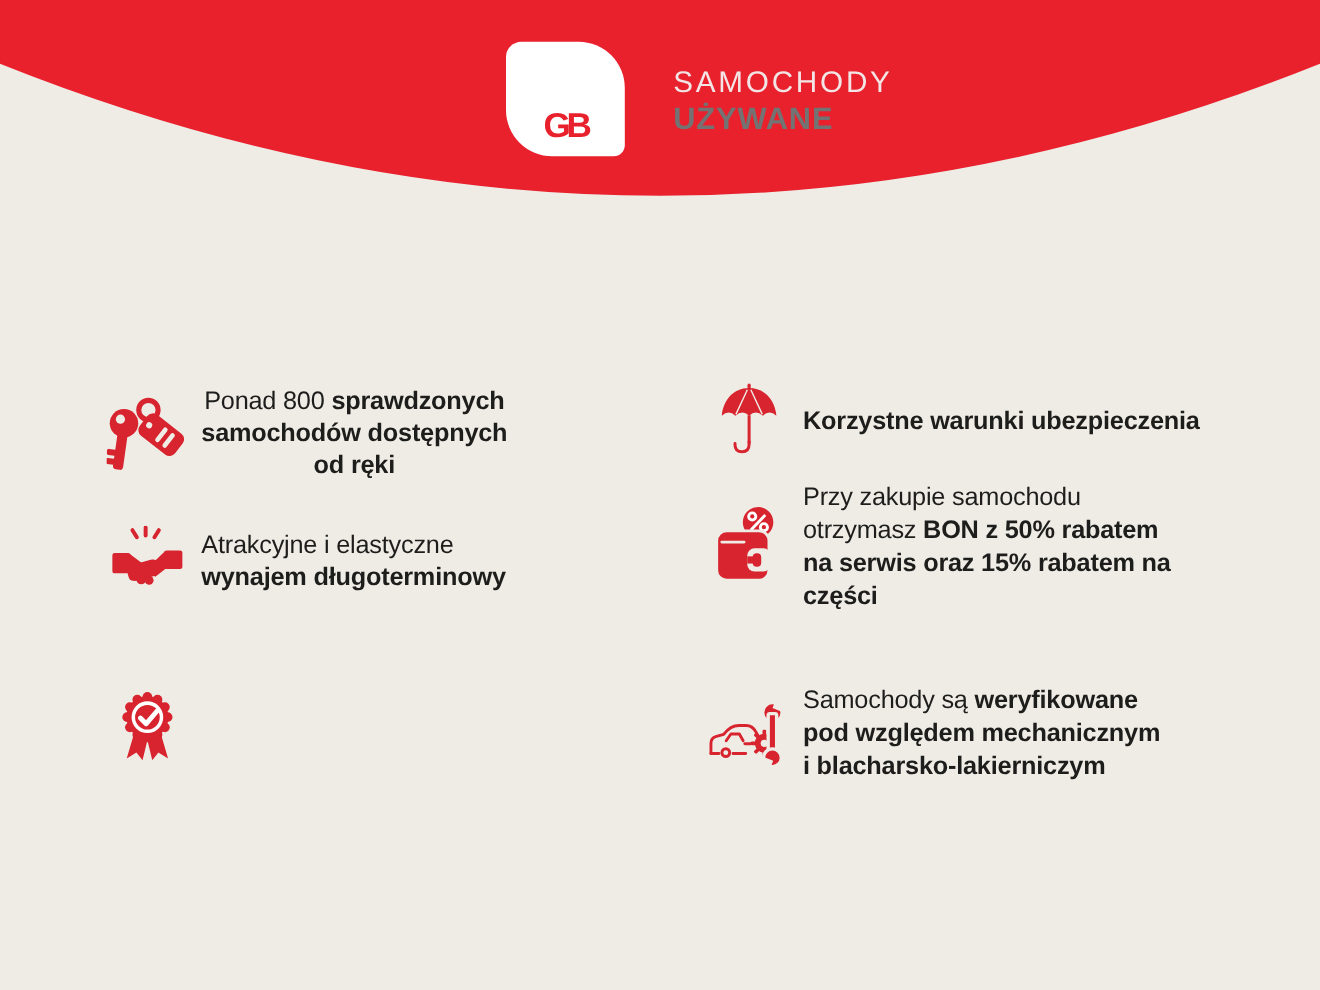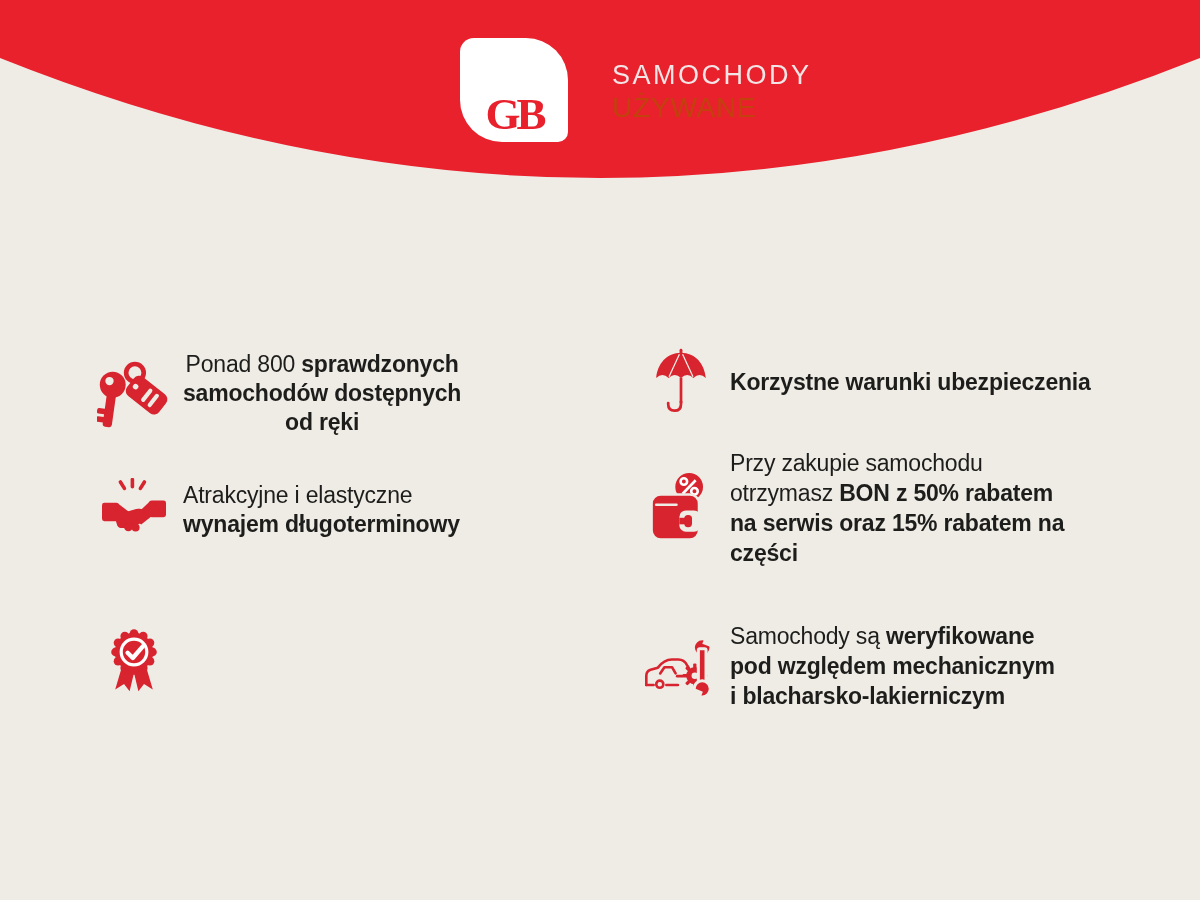--- a/index.html
+++ b/index.html
@@ -17,38 +17,38 @@
   }
   
   .header-curve{position:absolute;left:0;top:0;display:block;}
   .header-curve path{fill:var(--red);}
   .logo-box{
     position:absolute;left:460px;top:38px;width:108px;height:104px;
     background:#fff;border-radius:14px 42px 10px 42px;
     display:flex;align-items:center;justify-content:center;
   }
   .logo-text{
-    font-family:Liberation Serif, serif;
-    font-weight:700;font-size:45px;letter-spacing:-4px;
+    font-family:Liberation Sans, sans-serif;
+    font-weight:700;font-size:32px;letter-spacing:-4px;
     color:var(--red);transform:scaleY(.98);margin-top:48px;
   }
   .header-titles{position:absolute;left:588px;top:62px;line-height:1;margin-left:24px;}
   .t1{font-size:27px;font-weight:400;letter-spacing:2.5px;color:var(--title-muted);}
-  .t2{font-size:28px;font-weight:400;letter-spacing:.8px;color:#c2410c;margin-top:5px;}
+  .t2{font-size:28px;font-weight:700;letter-spacing:.8px;color:#737373;margin-top:5px;}
   
   .feature{position:absolute;display:flex;align-items:center;gap:12px;}
   .icon-col{width:74px;flex:0 0 74px;display:flex;align-items:center;justify-content:center;}
   .lines{font-size:23px;line-height:29px;color:var(--text);white-space:nowrap;letter-spacing:-0.2px;}
   .col-right .lines{line-height:30px;}
   .lines .b{font-weight:700;}
   .f-l1{left:97px;top:350px;text-align:center;}
   .f-l2{left:97px;top:478px;}
   .f-l3{left:97px;top:623px;}
   .f-r1{left:644px;top:347px;}
-  .f-r2{left:644px;top:448px;}
+  .f-r2{left:644px;top:436px;}
   .f-r3{left:644px;top:621px;justify-content:center;}
   
   .icn .r{fill:var(--icon-red);}
   .icn .bgf{fill:var(--bg);}
   .icn .rs{stroke:var(--icon-red);fill:none;}
   .icn .ws{stroke:#fff;fill:none;}
   .icn .bgs{stroke:var(--bg);fill:none;}
   .icn .gap{stroke:var(--bg);}
 </style>
 </head>

